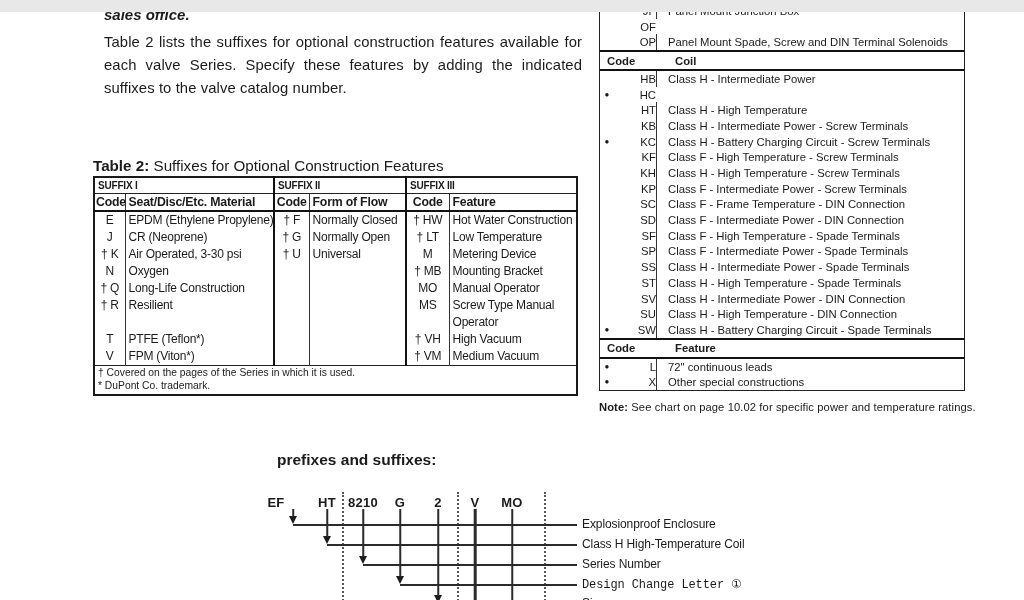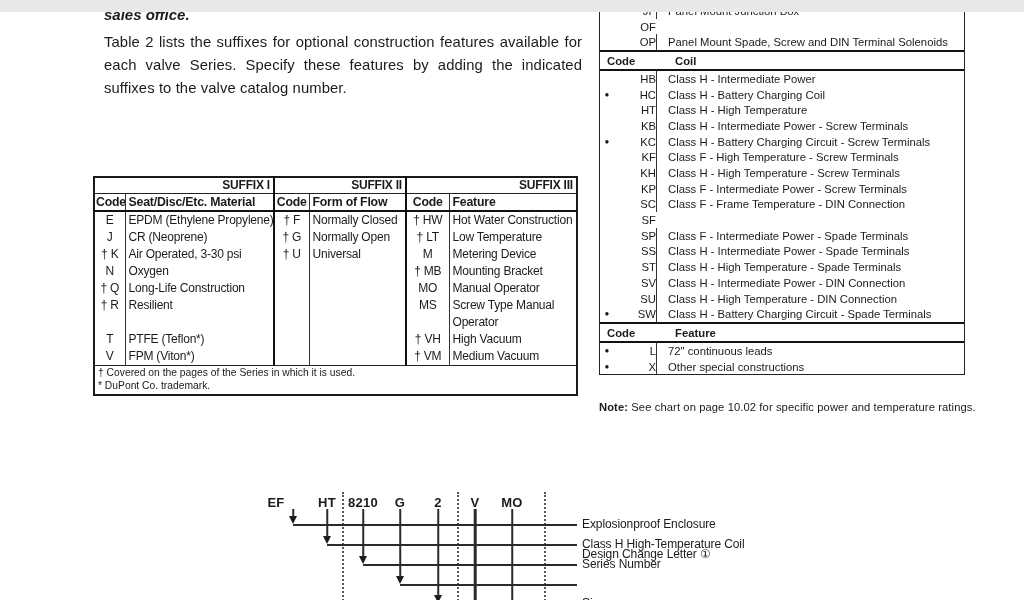--- a/index.html
+++ b/index.html
@@ -9,21 +9,21 @@
     font-family:"Liberation Sans", sans-serif; color:#1b1b1b;
   }
   
   .sales-tail { position:absolute; left:104px; top:-6px; font-size:15px; font-style:italic; font-weight:bold; }
   .intro { position:absolute; left:104px; top:19px; width:478px; font-size:14.8px; line-height:23px; text-align:justify; letter-spacing:0.1px; }
   
   .t2-title { position:absolute; left:93px; top:145px; font-size:15.2px; }
   .t2-title .b { font-weight:bold; }
   .t2 { position:absolute; left:93px; top:164px; border-collapse:collapse; table-layout:fixed; width:483px; font-size:12px; letter-spacing:-0.2px; }
   .t2 td { padding:0 3px; white-space:nowrap; overflow:hidden; height:17px; line-height:17px; }
-  .t2 .gh { font-weight:bold; font-size:12px; text-align:right; border-bottom:1px solid #222; height:15px; line-height:15px; }
+  .t2 .gh { font-weight:bold; font-size:10px; text-align:left; border-bottom:1px solid #222; height:15px; line-height:15px; }
   .t2 .ch { font-weight:bold; font-size:12.3px; border-bottom:2px solid #111; height:16px; line-height:16px; }
   .t2 .code { text-align:center; padding:0 1px; }
   .t2 .thin { border-right:1px solid #333; }
   .t2 .thick { border-right:2.5px solid #111; }
   .t2 { border:2px solid #1a1a1a; }
   .t2 .fnotes td { border-top:1.5px solid #222; font-size:10.3px; line-height:12.5px; height:auto; padding:1px 3px 2px 3px; letter-spacing:0; white-space:normal; }
   
   .rt { position:absolute; left:599px; top:-9px; width:364px;
         border-left:1.5px solid #222; border-right:1.5px solid #222; border-bottom:1.5px solid #222;
         font-size:11.3px; }
@@ -48,20 +48,22 @@
   .callout { position:absolute; left:582px; font-size:12px; letter-spacing:-0.1px; white-space:nowrap; }
 </style>
 </head>
 <body>
 
 <div class="page">
 
   <div class="sales-tail">sales office.</div>
   <div class="intro">Table 2 lists the suffixes for optional construction features available for each valve Series. Specify these features by adding the indicated suffixes to the valve catalog number.</div>
 
+  <div class="t2-title"><span class="b">Table 2:</span>
+    <span>Suffixes for Optional Construction Features</span></div>
 
   <table class="t2">
     <colgroup>
       <col style="width:31px">
         <col style="width:149px">
       <col style="width:35px">
         <col style="width:97px">
       <col style="width:43px">
         <col style="width:128px">
     </colgroup>
@@ -180,21 +182,20 @@
         <span class="hdesc">Coil</span>
       </div>
       <div class="rt-row">
         <span class="rt-bullet"></span>
         <span class="rt-code">HB</span>
         <span class="rt-desc">Class H - Intermediate Power</span>
       </div>
       <div class="rt-row">
         <span class="rt-bullet">●</span>
         <span class="rt-code">HC</span>
-        <span class="rt-desc">Class H - Battery Charging Coil</span>
       </div>
       <div class="rt-row">
         <span class="rt-bullet"></span>
         <span class="rt-code">HT</span>
         <span class="rt-desc">Class H - High Temperature</span>
       </div>
       <div class="rt-row">
         <span class="rt-bullet"></span>
         <span class="rt-code">KB</span>
         <span class="rt-desc">Class H - Intermediate Power - Screw Terminals</span>
@@ -219,21 +220,27 @@
         <span class="rt-code">KP</span>
         <span class="rt-desc">Class F - Intermediate Power - Screw Terminals</span>
       </div>
       <div class="rt-row">
         <span class="rt-bullet"></span>
         <span class="rt-code">SC</span>
         <span class="rt-desc">Class F - Frame Temperature - DIN Connection</span>
       </div>
       <div class="rt-row">
         <span class="rt-bullet"></span>
+        <span class="rt-code">SD</span>
+        <span class="rt-desc">Class F - Intermediate Power - DIN Connection</span>
+      </div>
+      <div class="rt-row">
+        <span class="rt-bullet"></span>
         <span class="rt-code">SF</span>
+        <span class="rt-desc">Class F - High Temperature - Spade Terminals</span>
       </div>
       <div class="rt-row">
         <span class="rt-bullet"></span>
         <span class="rt-code">SP</span>
         <span class="rt-desc">Class F - Intermediate Power - Spade Terminals</span>
       </div>
       <div class="rt-row">
         <span class="rt-bullet"></span>
         <span class="rt-code">SS</span>
         <span class="rt-desc">Class H - Intermediate Power - Spade Terminals</span>
@@ -271,20 +278,21 @@
         <span class="rt-bullet">●</span>
         <span class="rt-code">X</span>
         <span class="rt-desc">Other special constructions</span>
       </div>
     </div>
 
   <div class="note"><span class="b">Note:</span>
     <span>See chart on page 10.02 for specific power and temperature ratings.</span></div>
 
   <div class="ex-heading">
+    <div>prefixes and suffixes:</div>
   </div>
 
   <div id="diagram">
       <div class="dotline" style="left: 343px;"></div>
       <div class="dotline" style="left: 458px;"></div>
       <div class="dotline" style="left: 545px;"></div>
       <div class="code-label" style="left: 276px;">EF</div>
       <div class="arrow" style="left: 293px; top: 504px;"></div>
       <div class="vline" style="left: 293px; top: 497px; height: 7.5px;"></div>
       <div class="code-label" style="left: 327px;">HT</div>
@@ -303,18 +311,18 @@
       <div class="vline bold" style="left: 475px; top: 497px; height: 103px;"></div>
       <div class="code-label" style="left: 512px;">MO</div>
       <div class="vline" style="left: 512px; top: 497px; height: 103px;"></div>
       <div class="hline" style="left: 293px; top: 512.3px; width: 284px;"></div>
       <div class="callout" style="top: 505px;">Explosionproof Enclosure</div>
       <div class="hline" style="left: 327px; top: 532.3px; width: 250px;"></div>
       <div class="callout" style="top: 525px;">Class H High-Temperature Coil</div>
       <div class="hline" style="left: 363px; top: 552.3px; width: 214px;"></div>
       <div class="callout" style="top: 545px;">Series Number</div>
       <div class="hline" style="left: 400px; top: 572.3px; width: 177px;"></div>
-      <div class="callout" style="top: 535px;">Design Change Letter ①</div>
+      <div class="callout" style="top: 565px; font-family: Liberation Mono, monospace;">Design Change Letter ①</div>
       <div class="hline" style="left: 438px; top: 591.3px; width: 139px;"></div>
       <div class="callout" style="top: 584px;">Size</div>
     </div>
 
 </div>
 
 </body></html>

